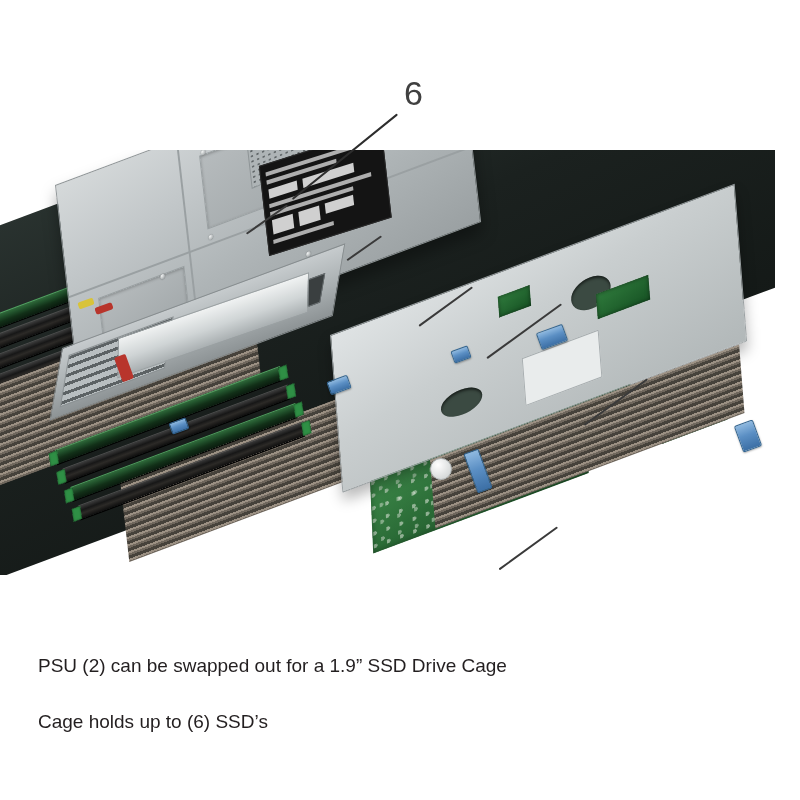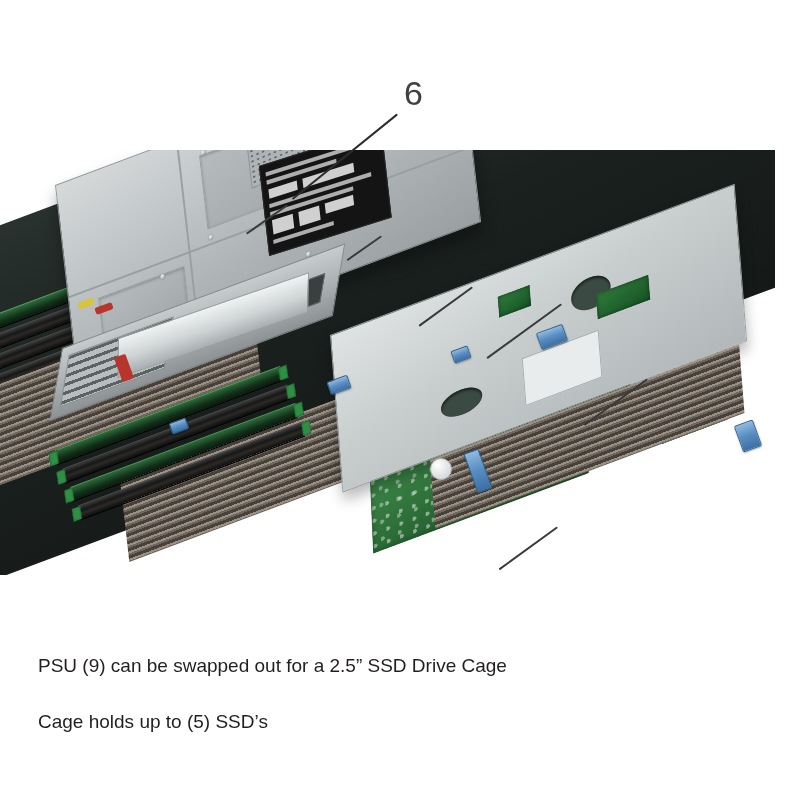--- a/index.html
+++ b/index.html
@@ -415,15 +415,15 @@
   <div class="leader thin" style="left:473px; top:288px; width:66px; height:2px; transform:rotate(144deg);"></div>
   <div class="leader thin" style="left:562px; top:305px; width:92px; height:2px; transform:rotate(144deg);"></div>
   <div class="leader thin" style="left:648px; top:380px; width:78px; height:2px; transform:rotate(144deg);"></div>
   <div class="leader thin" style="left:558px; top:528px; width:72px; height:2px; transform:rotate(-216deg);"></div>
   <div class="leader thin" style="left:288px; top:206px; width:50px; height:2px; transform:rotate(145deg);"></div>
   <div class="leader thin" style="left:382px; top:237px; width:42px; height:2px; transform:rotate(145deg);"></div>
 
 </div>
 
 <div id="caption">
-  <span class="cap-line">PSU (9) can be swapped out for a 2.5” SSD Drive Cage</span>
-  <span class="cap-line">Cage holds up to (5) SSD’s</span>
+  <span class="cap-line">PSU (2) can be swapped out for a 1.9” SSD Drive Cage</span>
+  <span class="cap-line">Cage holds up to (6) SSD’s</span>
 </div>
 
 </body></html>

